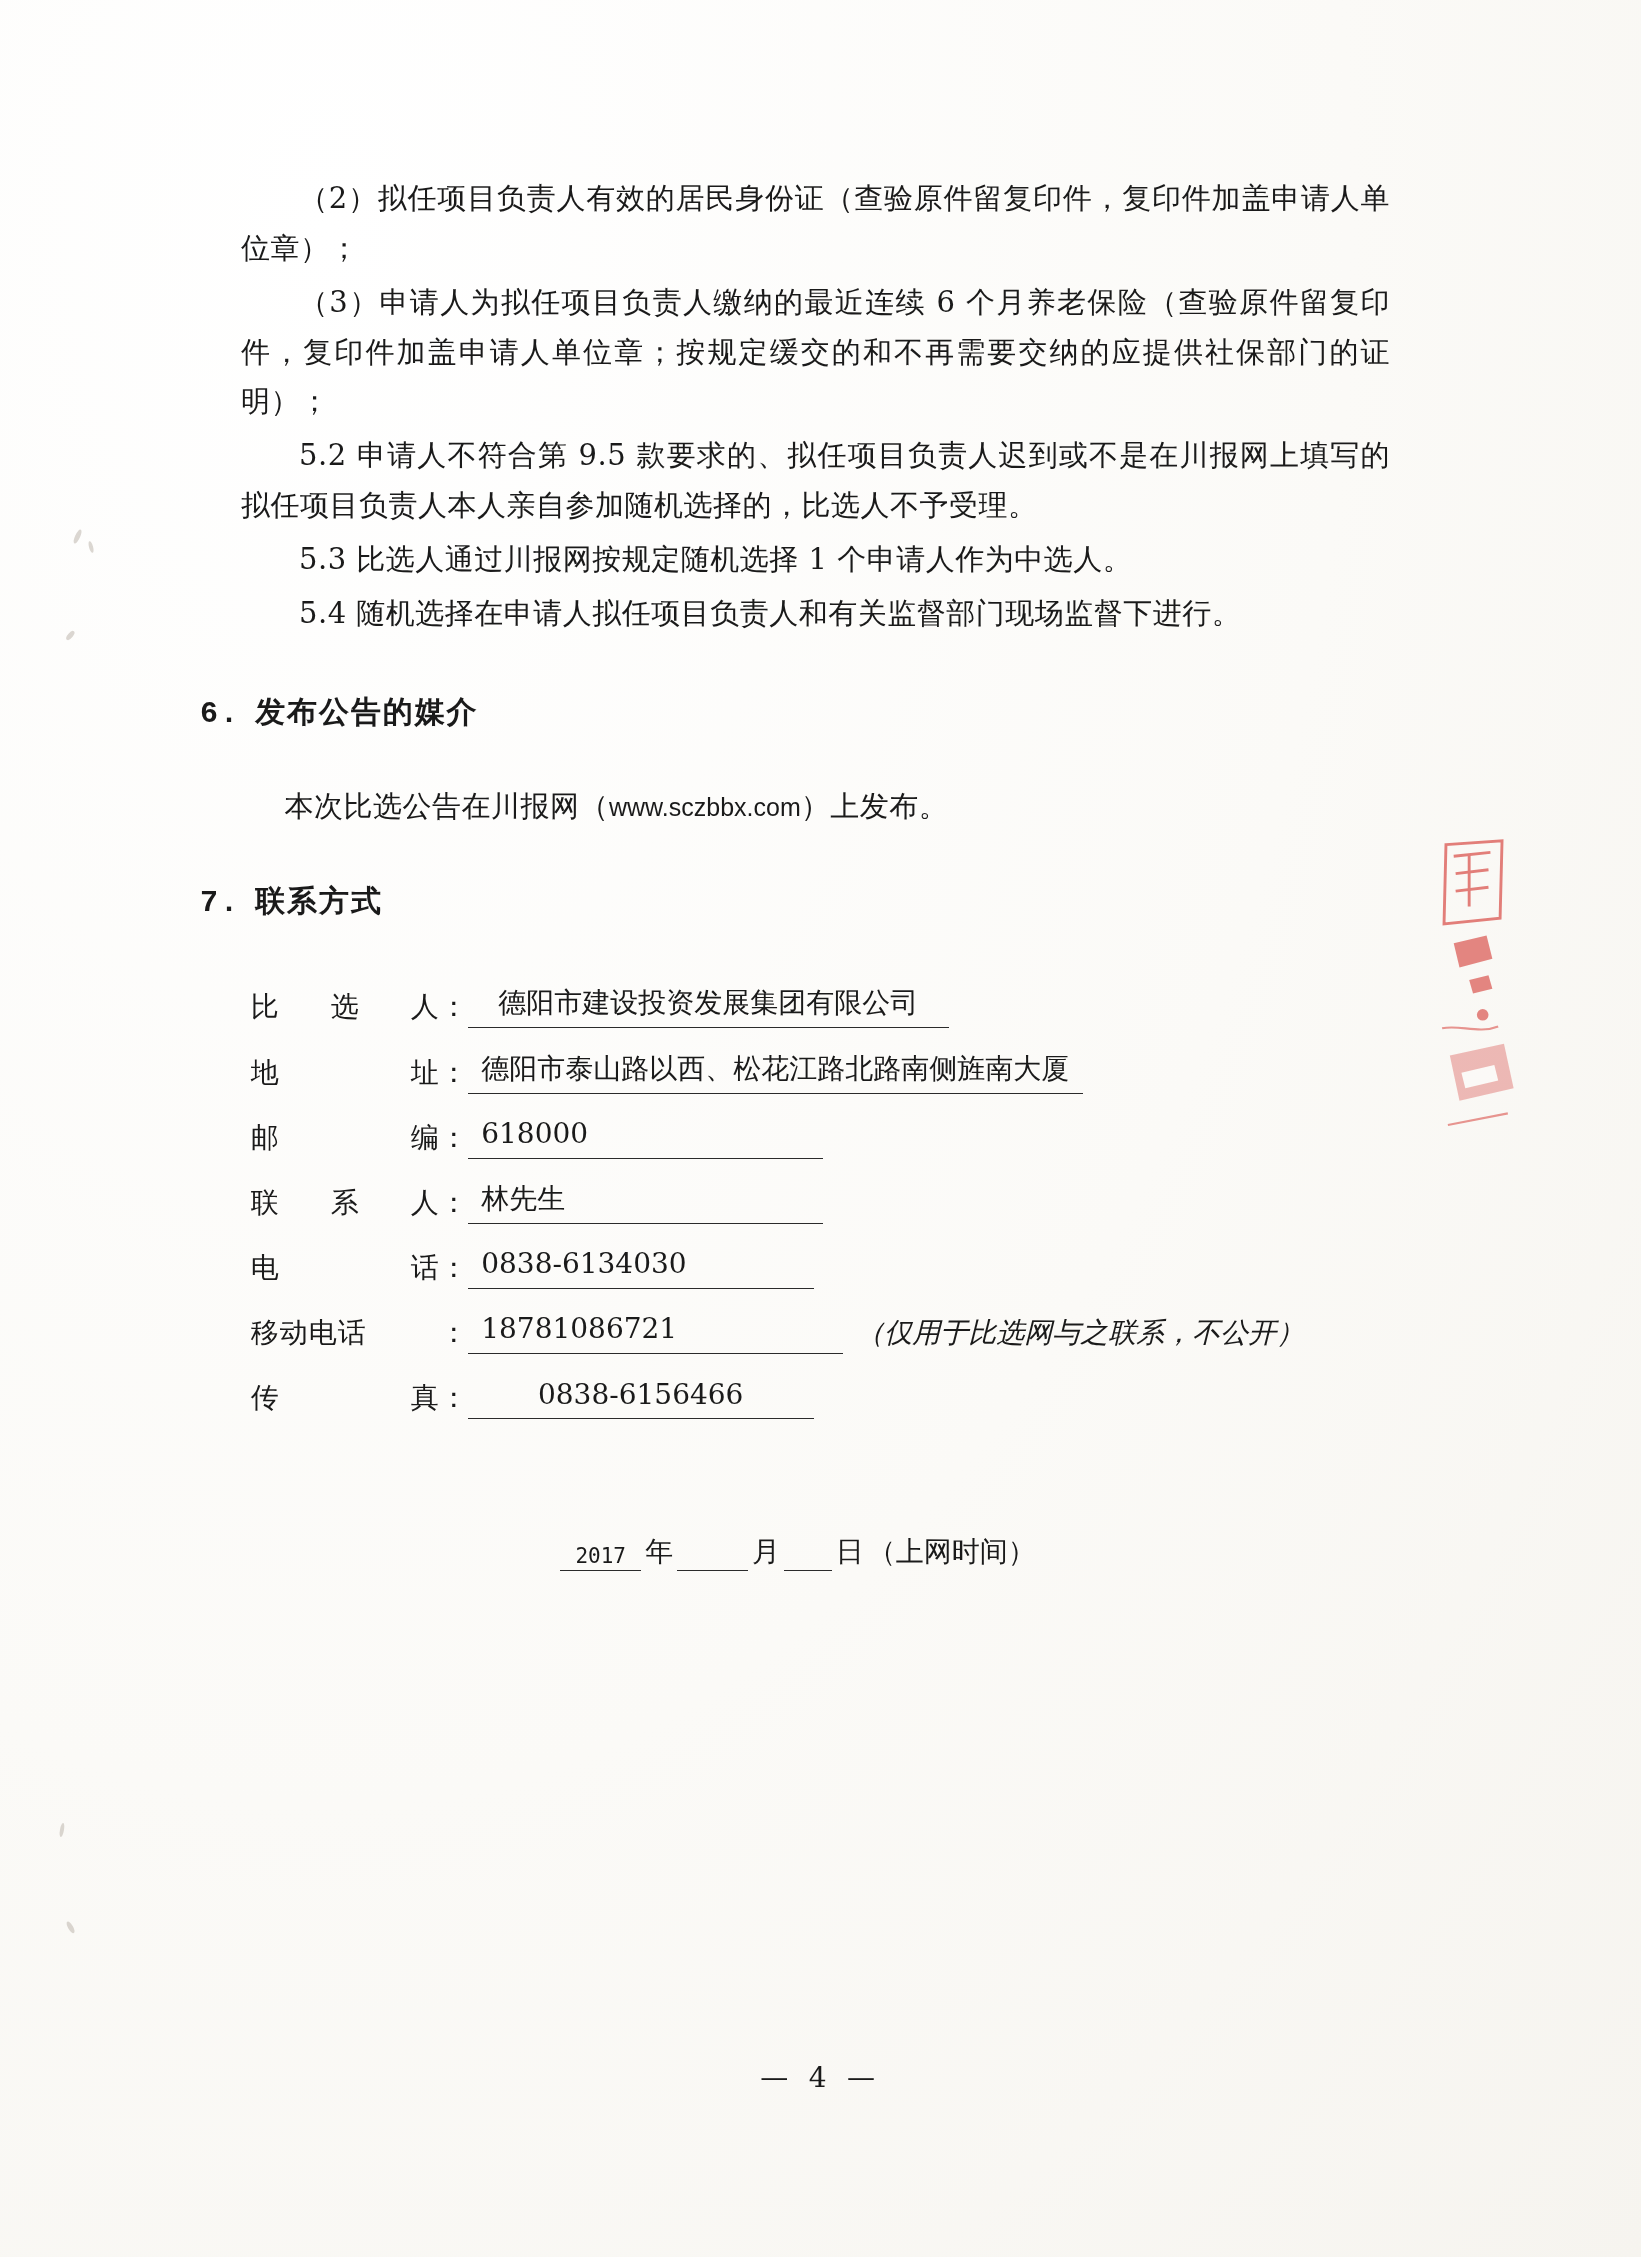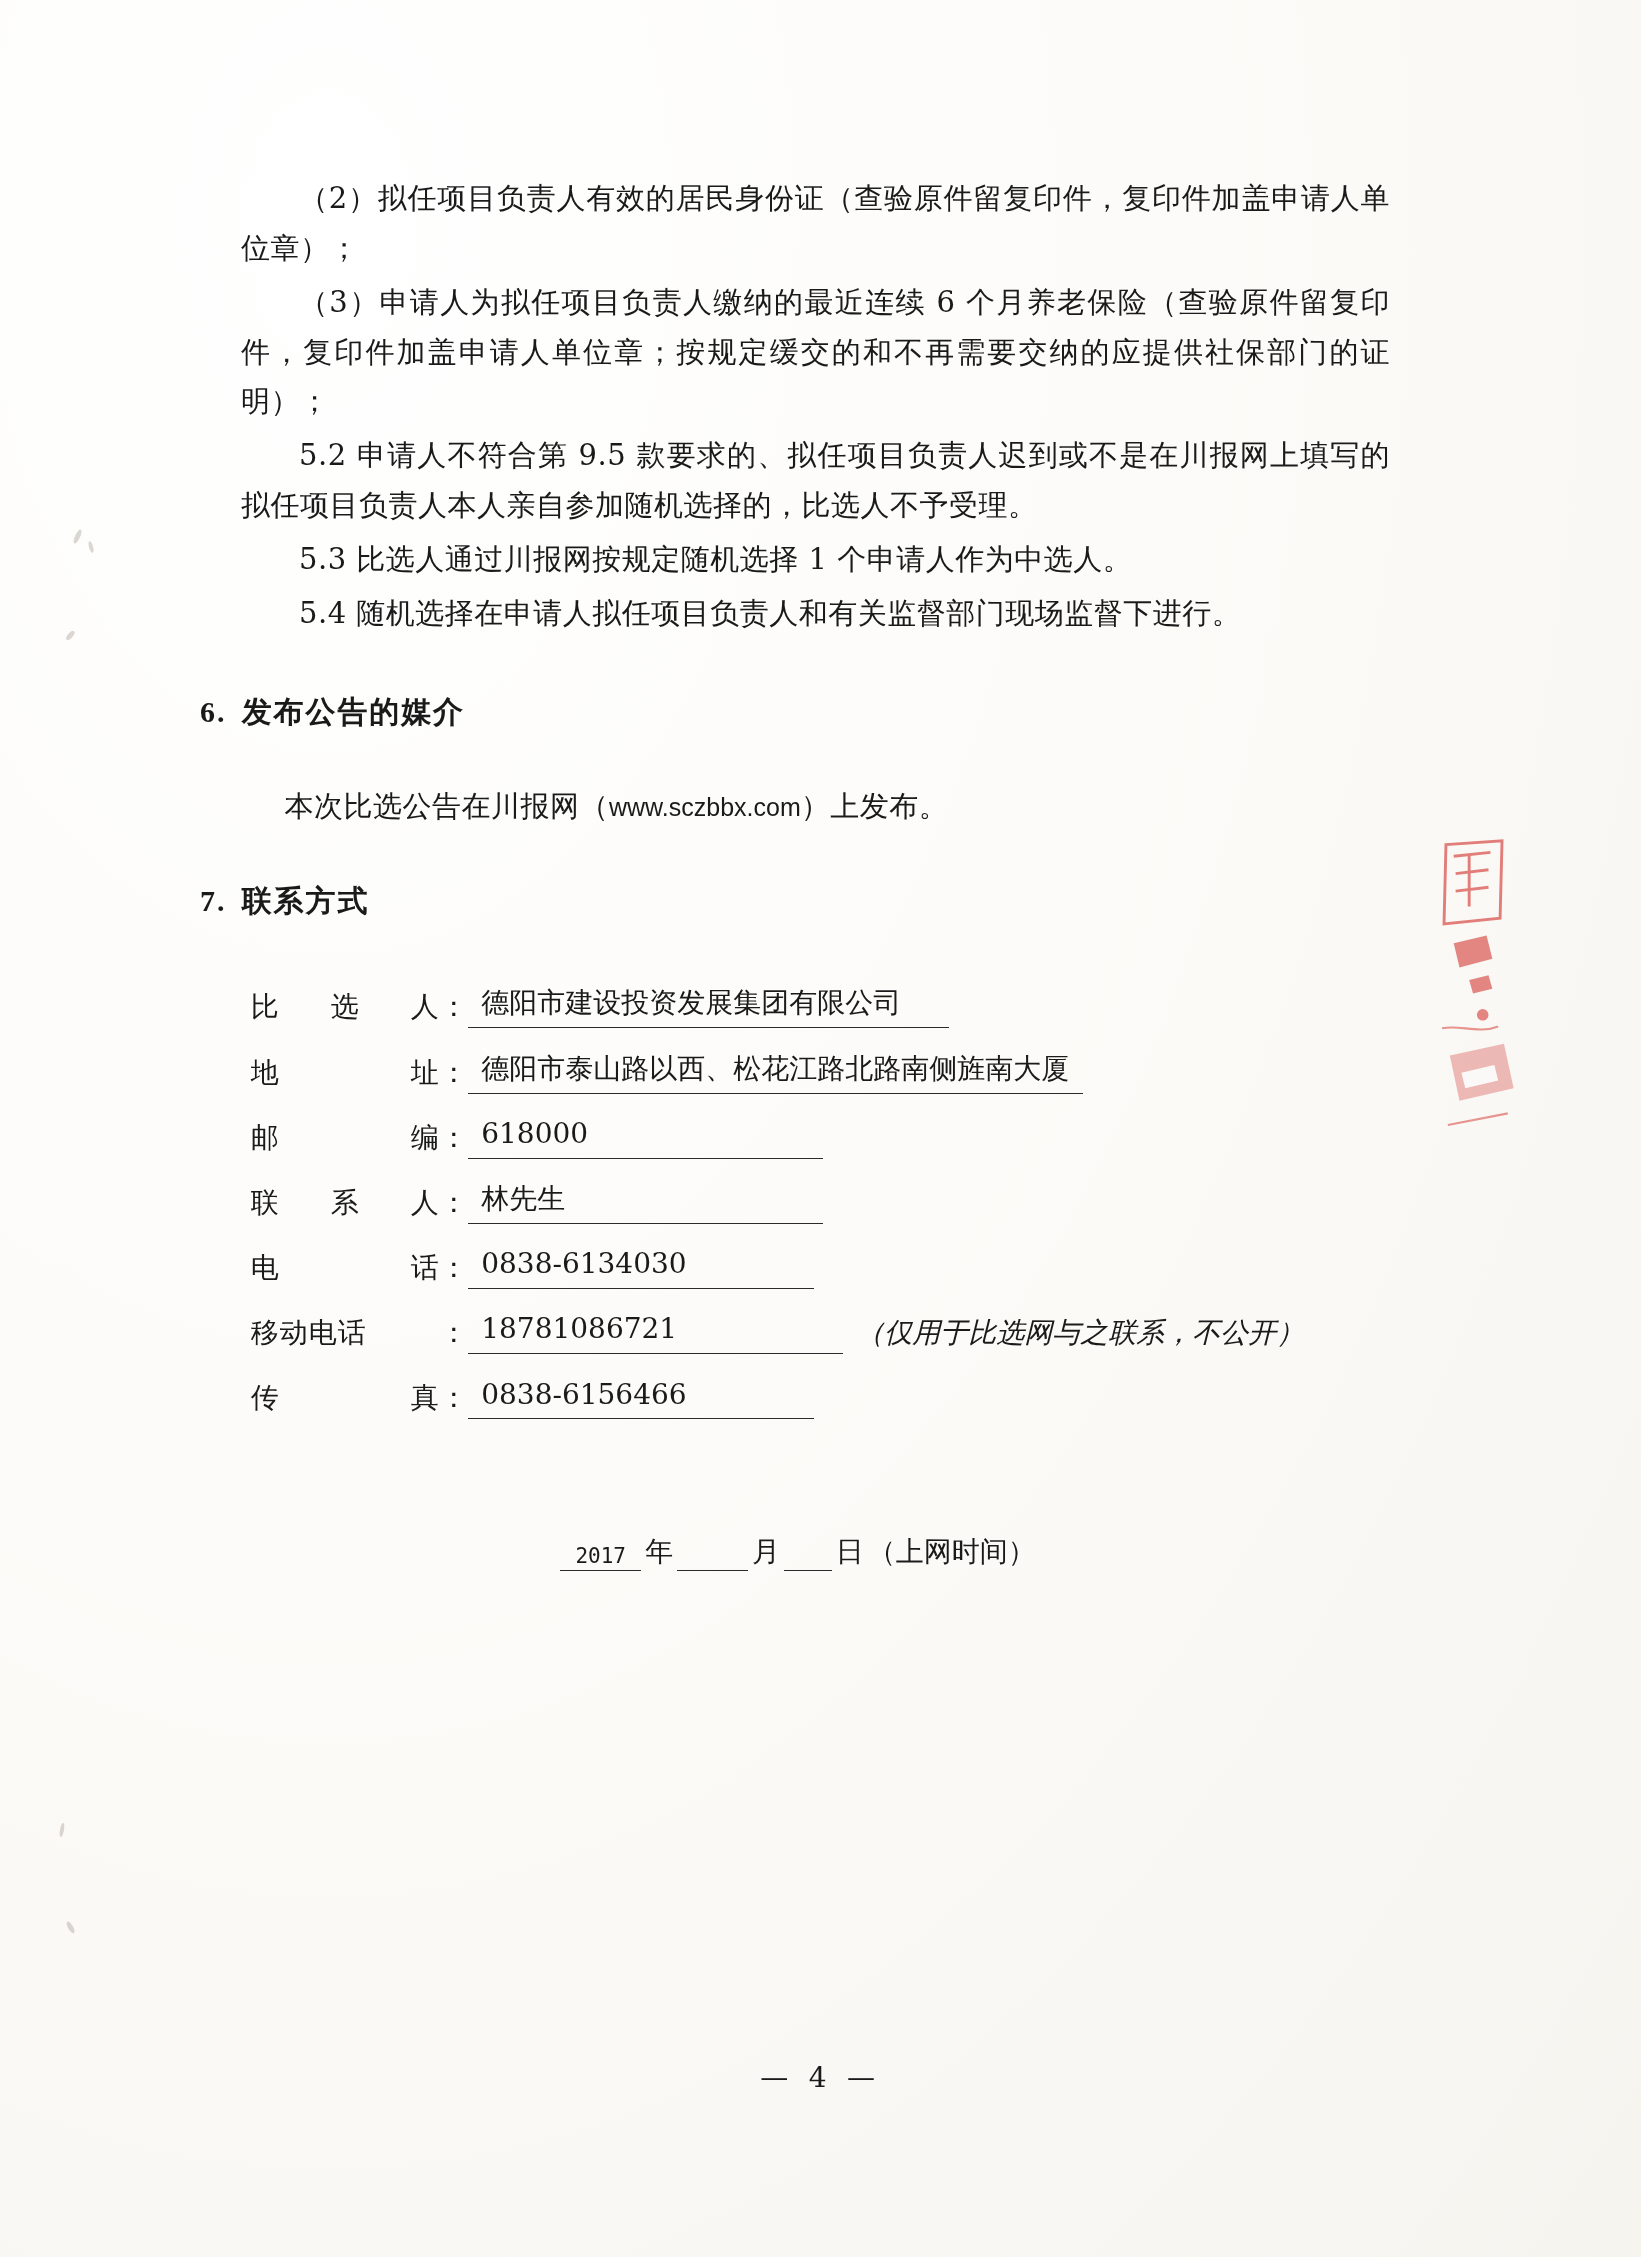--- a/index.html
+++ b/index.html
@@ -38,21 +38,21 @@
     font-size: 29px;
     line-height: 1.72;
     text-align: justify;
     text-justify: inter-ideograph;
     letter-spacing: 0.5px;
   }
   p.indent {
     text-indent: 2em;
   }
   h2.section {
-    font-family: Liberation Serif, serif;
+    font-family: Liberation Mono, monospace;
     font-weight: bold;
     font-size: 30px;
     letter-spacing: 1.9px;
     margin: 54px 0 0 -41px;
   }
   .section-num {
     margin-right: 15.4px;
   }
   .media-line {
     margin-top: 54px;
@@ -89,21 +89,21 @@
   .c-colon {
     flex: 0 0 21px;
   }
   .c-value {
     border-bottom: 1.5px solid #2b2b2b;
     padding: 0 13.5px 2.9px 13.5px;
     min-width: 319px;
     white-space: nowrap;
   }
   .c-value.left {
-    text-align: left;
+    text-align: center;
   }
   .c-note {
     margin-left: 13.5px;
     white-space: nowrap;
     font-style: italic;
   }
   .date-line {
     margin-top: 114px;
     margin-left: 319px;
     font-size: 28px;

